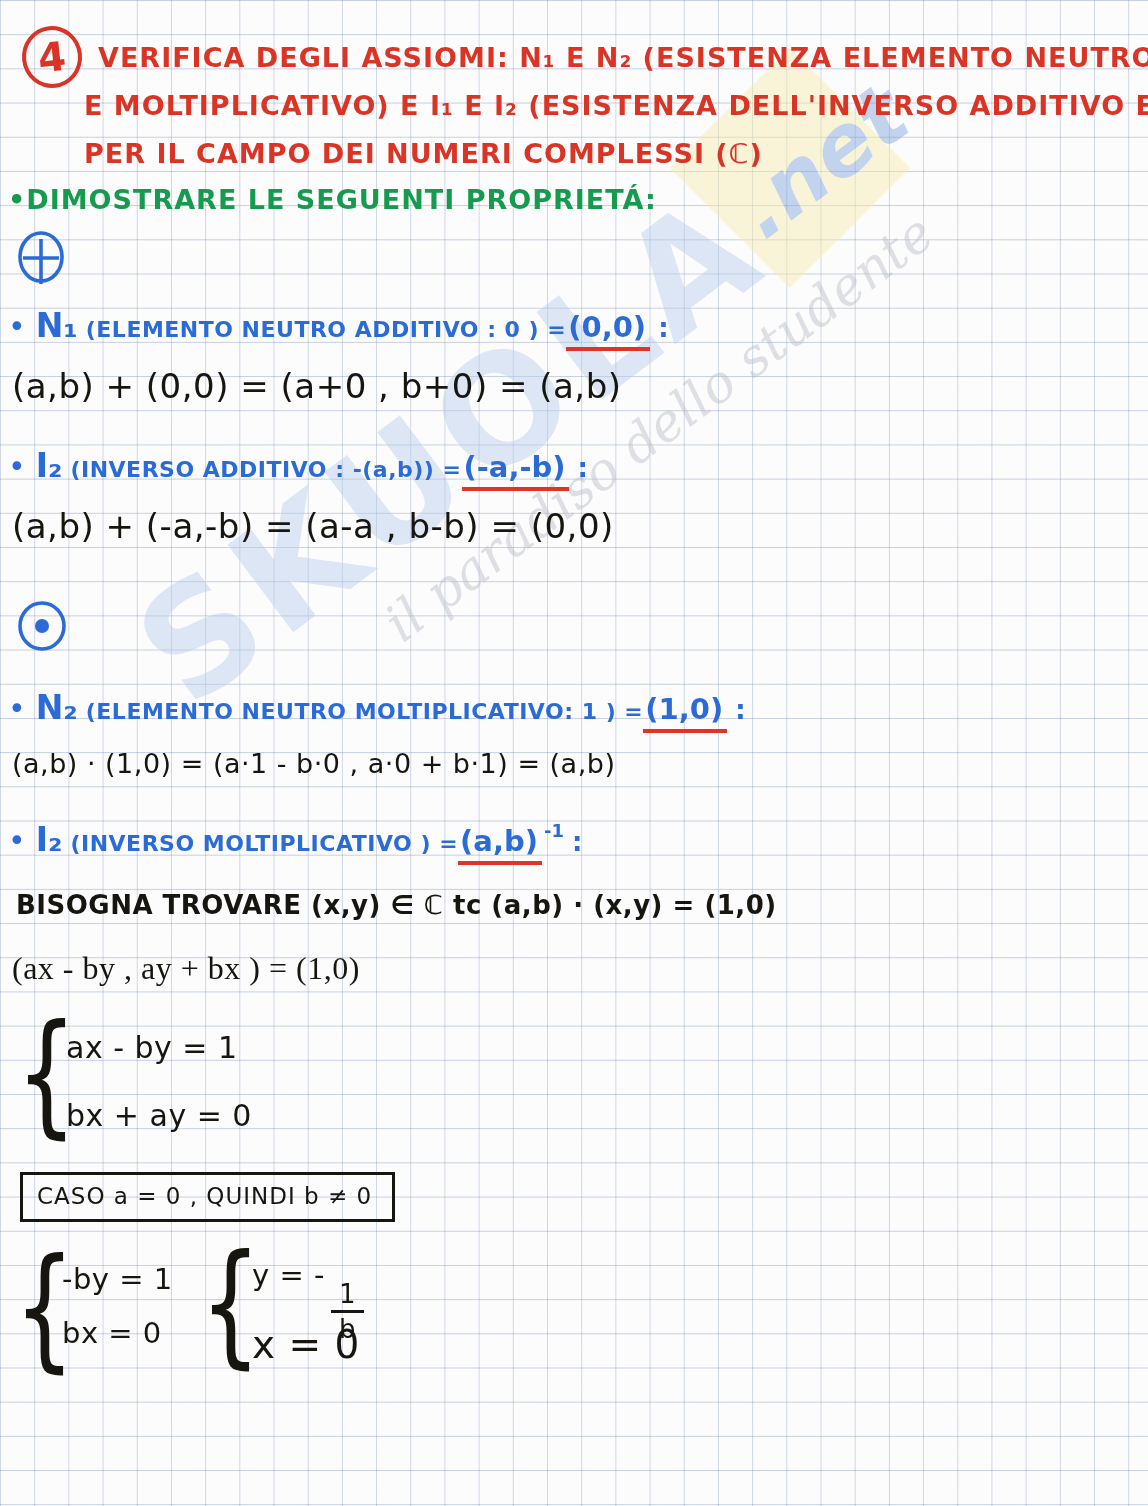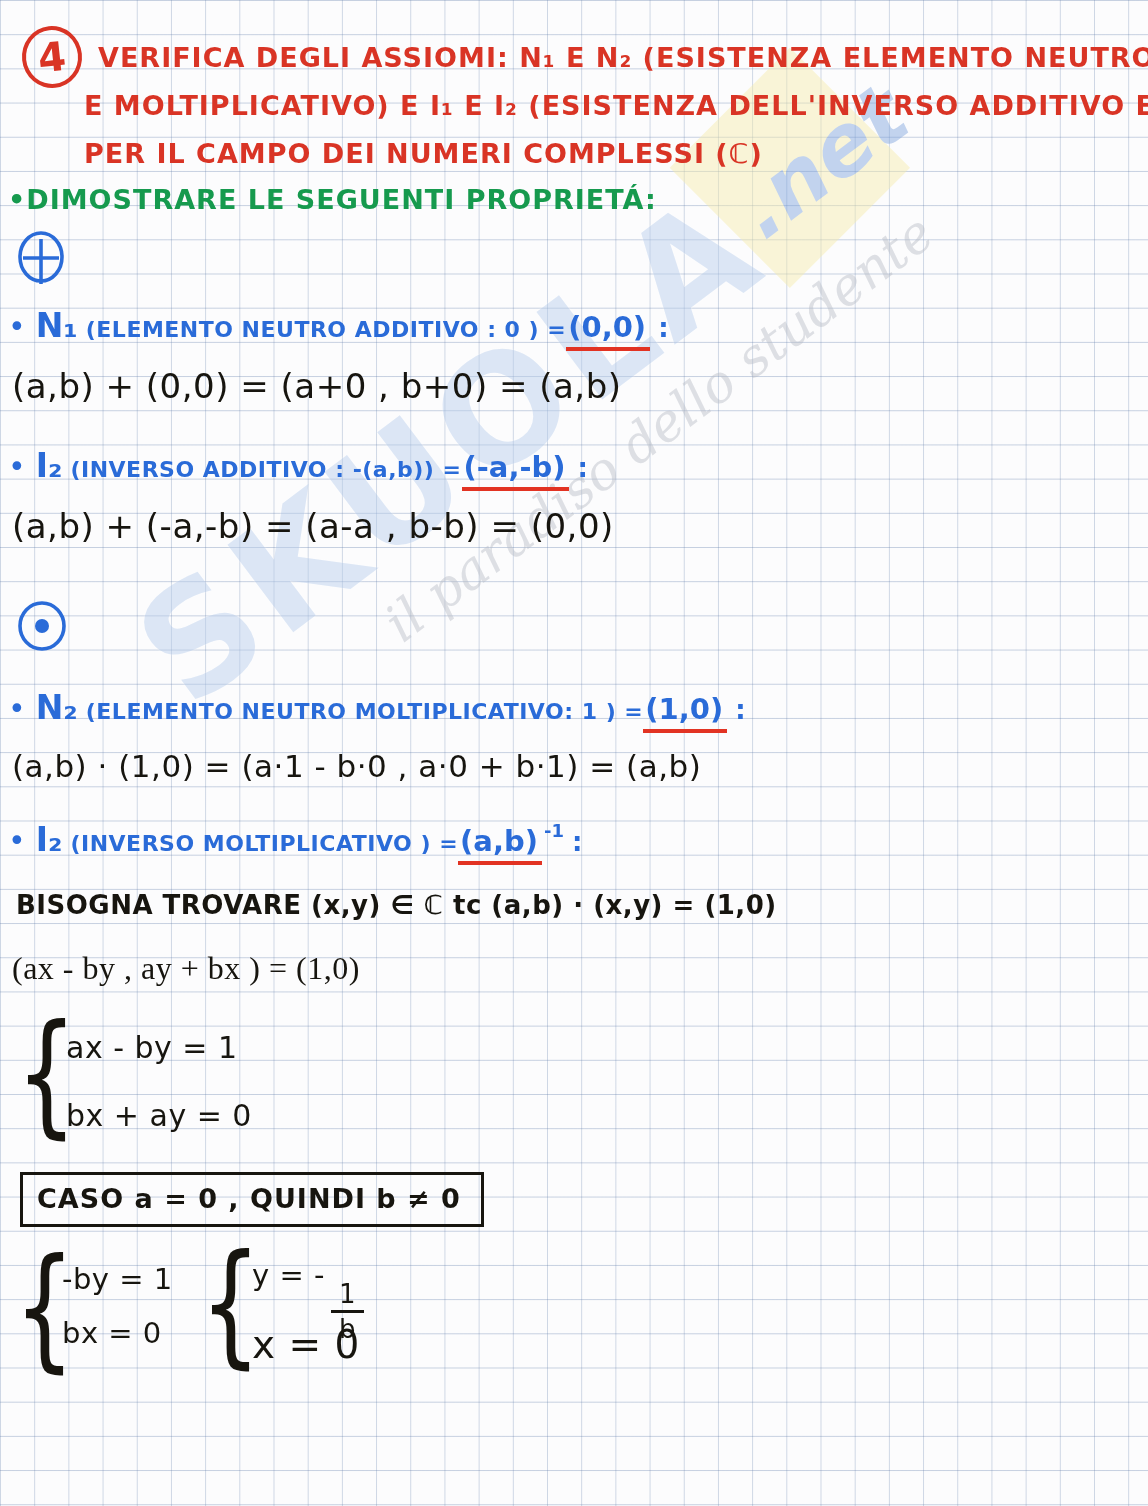--- a/index.html
+++ b/index.html
@@ -62,21 +62,21 @@
   .prop-tail{font-size:26px;font-weight:600;margin-left:8px;}
   .u-red{border-bottom:4px solid #e23323;padding:0 4px 3px 2px;}
   .math{font-weight:500;letter-spacing:.5px;}
   .op-icon{display:inline-block;}
   .brace{
     font-size:120px;line-height:1;color:#17150f;font-weight:400;
     transform:scaleY(1.12) scaleX(.8);transform-origin:left center;display:inline-block;
   }
   .case-box{
     border:3.5px solid #17150f;padding:8px 20px 10px 14px;
-    font-size:27px;font-weight:700;letter-spacing:1px;
+    font-size:23px;font-weight:400;letter-spacing:1px;
   }
   .frac{display:inline-flex;flex-direction:column;text-align:center;vertical-align:-18px;margin-left:6px;}
   .frac .num{border-bottom:3px solid #17150f;padding:0 8px 1px;font-size:26px;font-weight:500;}
   .frac .den{padding-top:1px;font-size:26px;font-weight:500;}
 </style>
 </head>
 <body>
 
 <div class="sheet">
 
@@ -137,21 +137,21 @@
   </span>
 
   <div class="ink blue prop-line" style="left:8px;top:688px;">
     <span class="prop-bullet">•</span>
     <span class="prop-head">N₂</span>
     <span class="prop-desc">(ELEMENTO NEUTRO MOLTIPLICATIVO: 1 ) = </span>
     <span class="prop-result u-red">(1,0)</span>
     <span class="prop-tail">:</span>
   </div>
 
-  <div class="ink black math" style="left:12px;top:748px;font-size:31px;text-align:center;">(a,b) · (1,0) = (a·1 - b·0 , a·0 + b·1) = (a,b)</div>
+  <div class="ink black math" style="left:12px;top:748px;font-size:27px;text-align:center;">(a,b) · (1,0) = (a·1 - b·0 , a·0 + b·1) = (a,b)</div>
 
   <div class="ink blue prop-line" style="left:8px;top:820px;">
     <span class="prop-bullet">•</span>
     <span class="prop-head">I₂</span>
     <span class="prop-desc">(INVERSO MOLTIPLICATIVO ) = </span>
     <span class="prop-result u-red">(a,b)</span>
     <span class="prop-sup">-1</span>
     <span class="prop-tail">:</span>
   </div>
 

